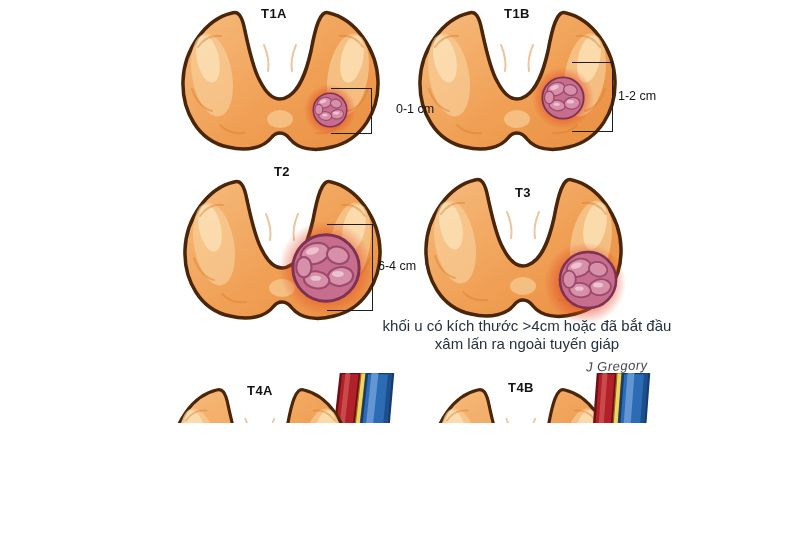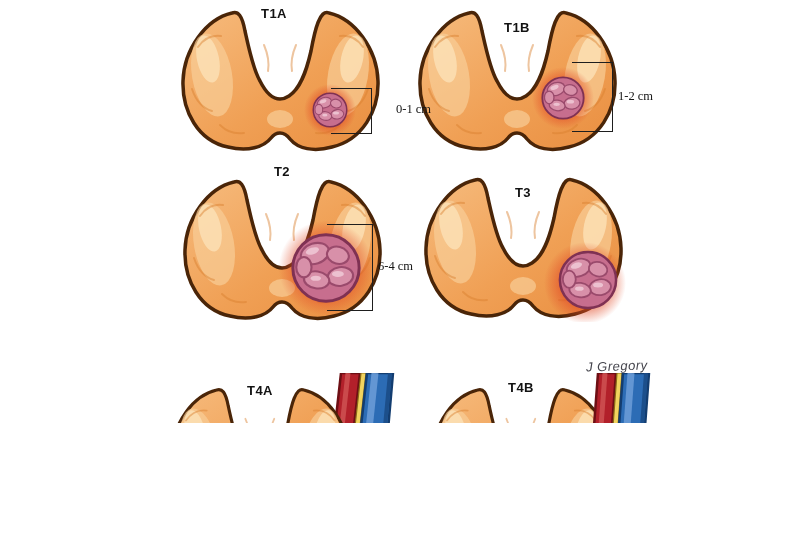--- a/index.html
+++ b/index.html
@@ -2,21 +2,21 @@
 <html><head>
 <meta charset="utf-8">
 <style>
   html,body{margin:0;padding:0;background:#fff;}
   .canvas{position:relative;width:800px;height:423px;background:#ffffff;overflow:hidden;
           font-family:"Liberation Sans",sans-serif;}
   .panel{position:absolute;}
   .panel svg{display:block;}
   .stage-label{position:absolute;width:64px;text-align:center;
                font-weight:700;font-size:13px;color:#121212;letter-spacing:.4px;}
-  .measure{position:absolute;font-size:12.5px;color:#141414;white-space:nowrap;font-family:Liberation Serif, serif;}
+  .measure{position:absolute;font-size:12.5px;color:#141414;white-space:nowrap;}
   .bracket{position:absolute;border:1.6px solid #1e1e1e;border-left:none;}
   .caption{position:absolute;left:327px;top:317px;width:400px;text-align:center;
            font-size:15px;line-height:17.5px;color:#25313c;}
   .signature{position:absolute;left:586px;top:358px;width:90px;font-style:italic;
              font-size:13px;color:#44444c;transform:rotate(-2deg);letter-spacing:.5px;}
 </style>
 </head>
 <body>
 
 <div class="canvas">
@@ -150,31 +150,35 @@
         <ellipse cx="214" cy="76" rx="9" ry="7" fill="#d890a9" stroke="#9a4a6c" stroke-width="2" transform="rotate(-12 214 76)"></ellipse>
         <ellipse cx="228" cy="89" rx="9" ry="7" fill="#d890a9" stroke="#9a4a6c" stroke-width="2" transform="rotate(10 228 89)"></ellipse>
         <ellipse cx="206" cy="90" rx="8" ry="7" fill="#d890a9" stroke="#9a4a6c" stroke-width="2"></ellipse>
         <ellipse cx="207" cy="70" rx="8" ry="6" fill="#d890a9" stroke="#9a4a6c" stroke-width="2"></ellipse>
         <ellipse cx="217" cy="80" rx="5" ry="2.5" fill="#eec6d4"></ellipse>
       </g>
     </svg>
   </div>
 
   <div class="stage-label" style="left:242px;top:6px">T1A</div>
-  <div class="stage-label" style="left:485px;top:20px">T1B</div>
+  <div class="stage-label" style="left:485px;top:6px">T1B</div>
   <div class="stage-label" style="left:250px;top:164px">T2</div>
   <div class="stage-label" style="left:491px;top:185px">T3</div>
   <div class="stage-label" style="left:228px;top:383px">T4A</div>
   <div class="stage-label" style="left:489px;top:380px">T4B</div>
 
   <div class="bracket" style="left:331px;top:88px;width:40px;height:44px"></div>
   <div class="measure" style="left:396px;top:102px">0-1 cm</div>
 
   <div class="bracket" style="left:572px;top:62px;width:40px;height:68px"></div>
   <div class="measure" style="left:618px;top:89px">1-2 cm</div>
 
   <div class="bracket" style="left:327px;top:224px;width:45px;height:85px"></div>
   <div class="measure" style="left:378px;top:259px">6-4 cm</div>
 
+  <div class="caption">
+    <div>khối u có kích thước &gt;4cm hoặc đã bắt đầu</div>
+    <div>xâm lấn ra ngoài tuyến giáp</div>
+  </div>
 
   <div class="signature">J Gregory</div>
 
 </div>
 
 </body></html>

